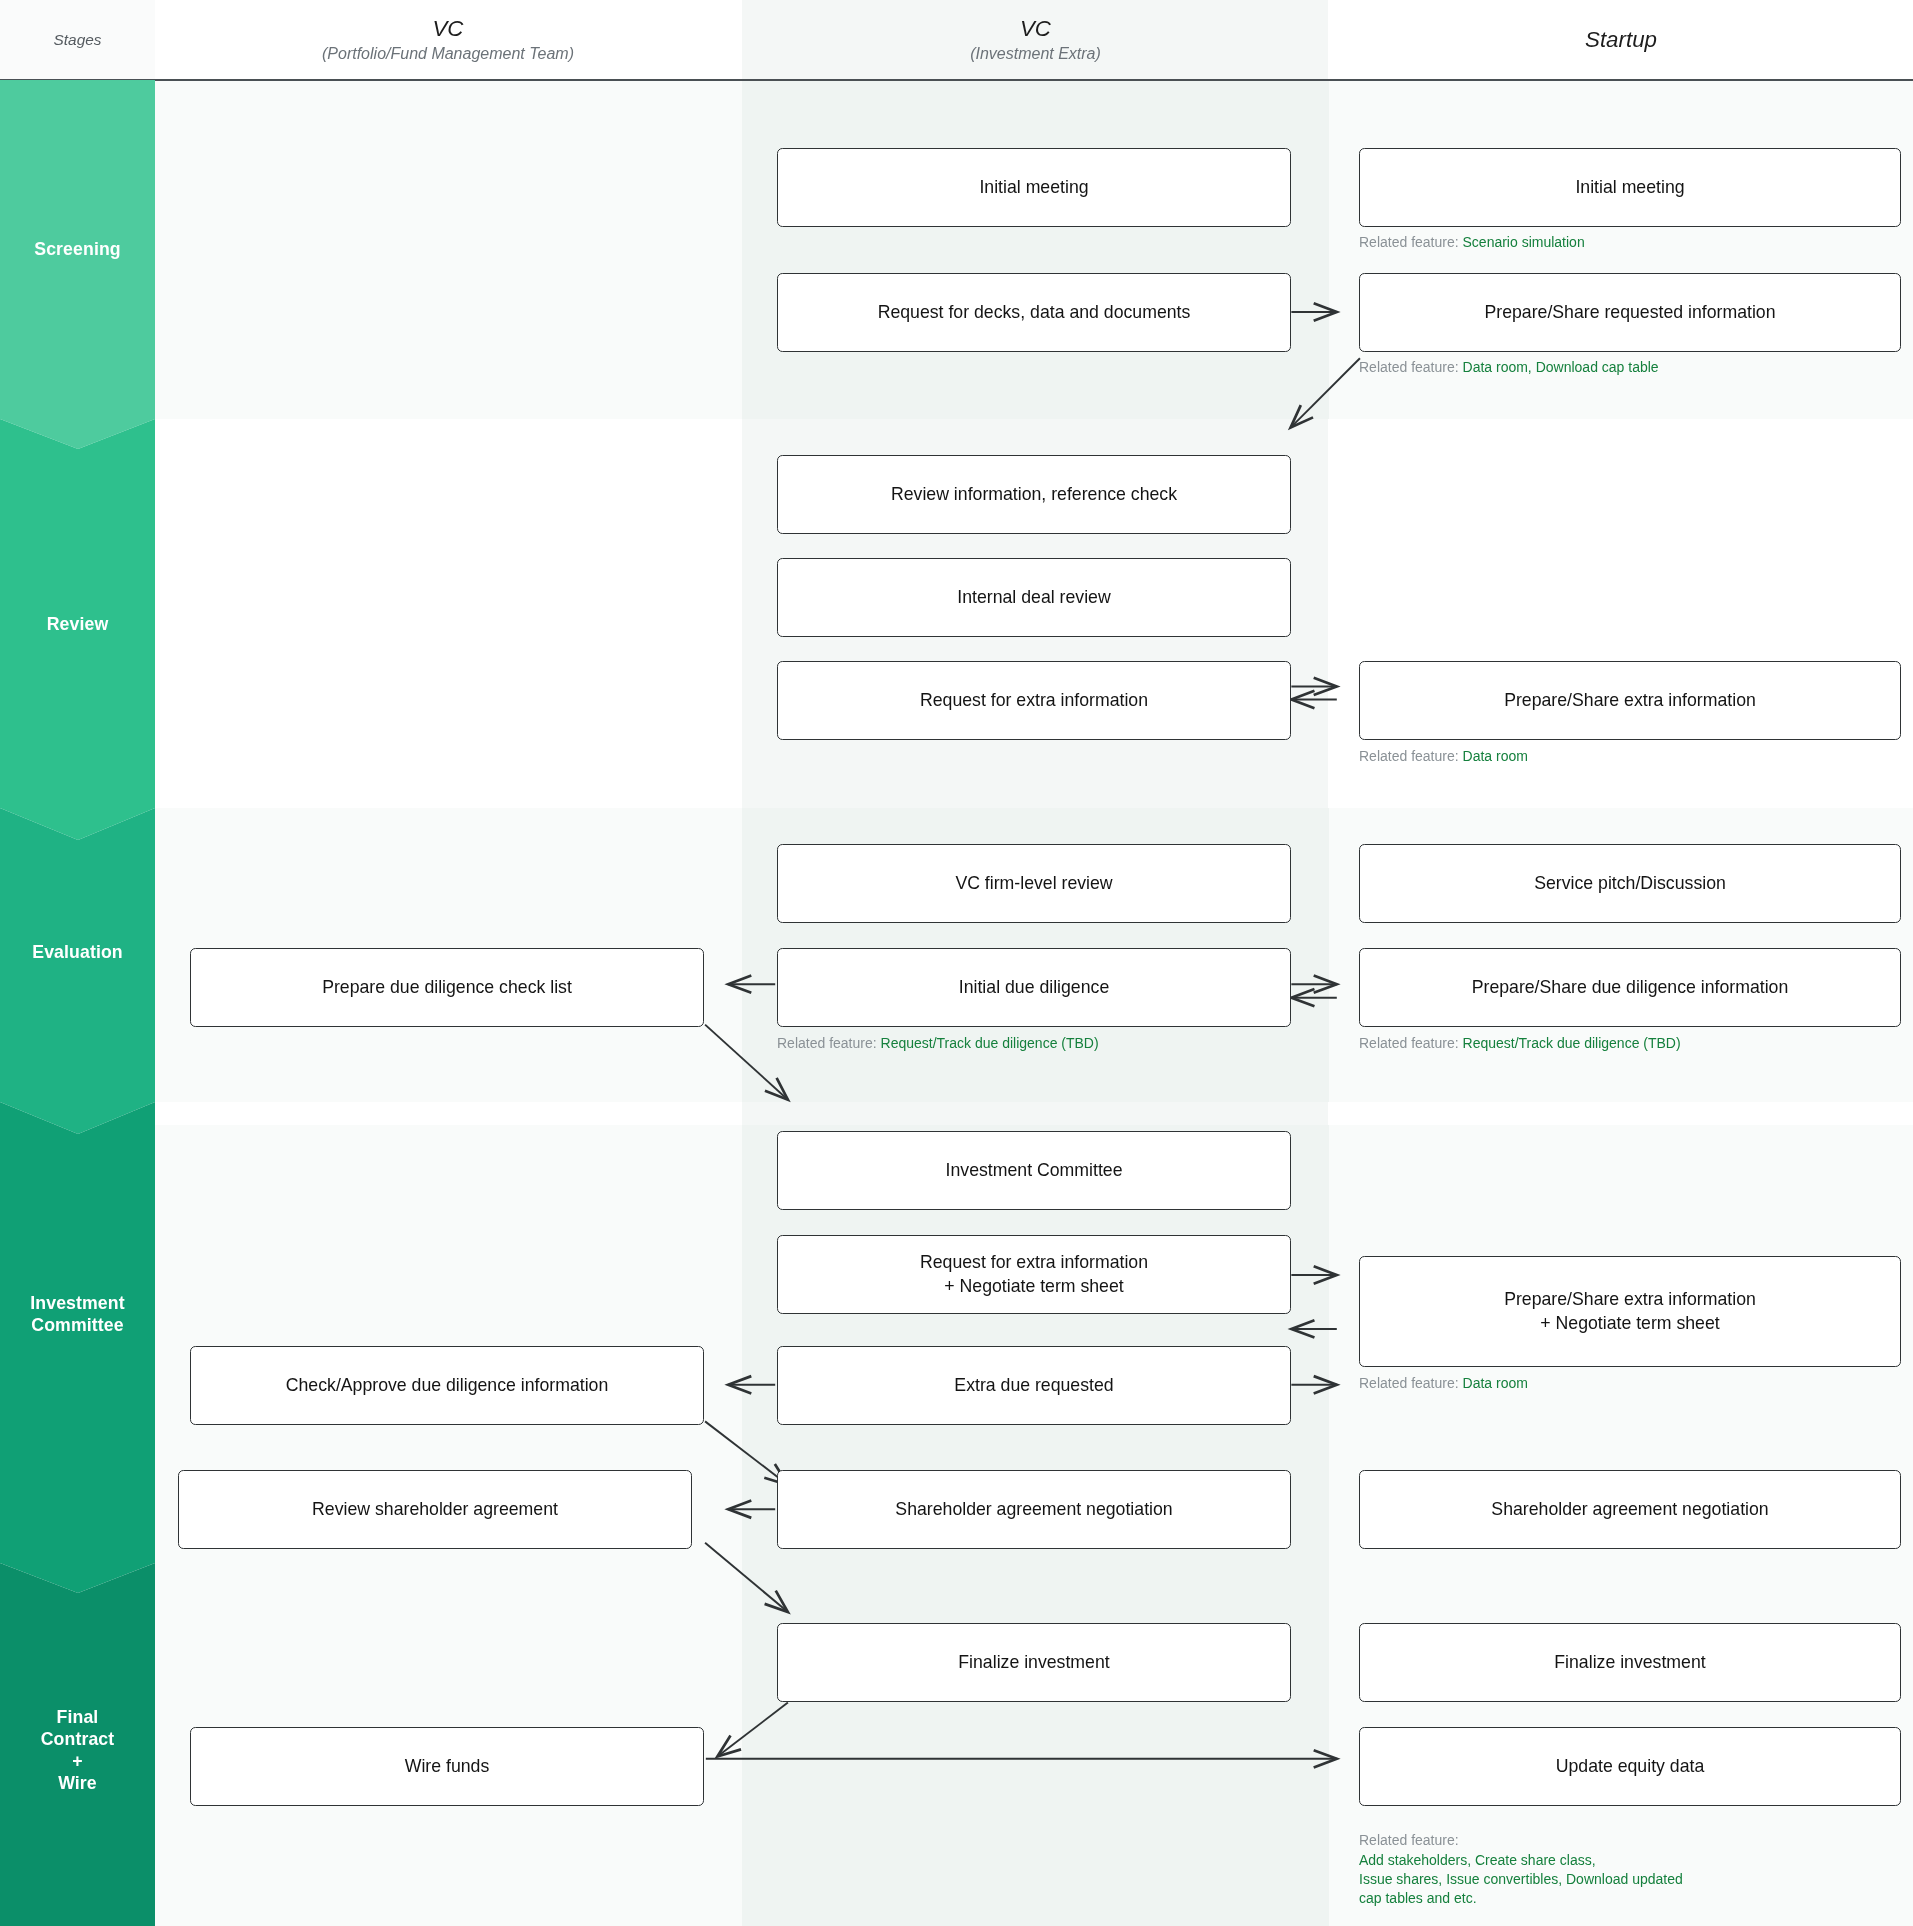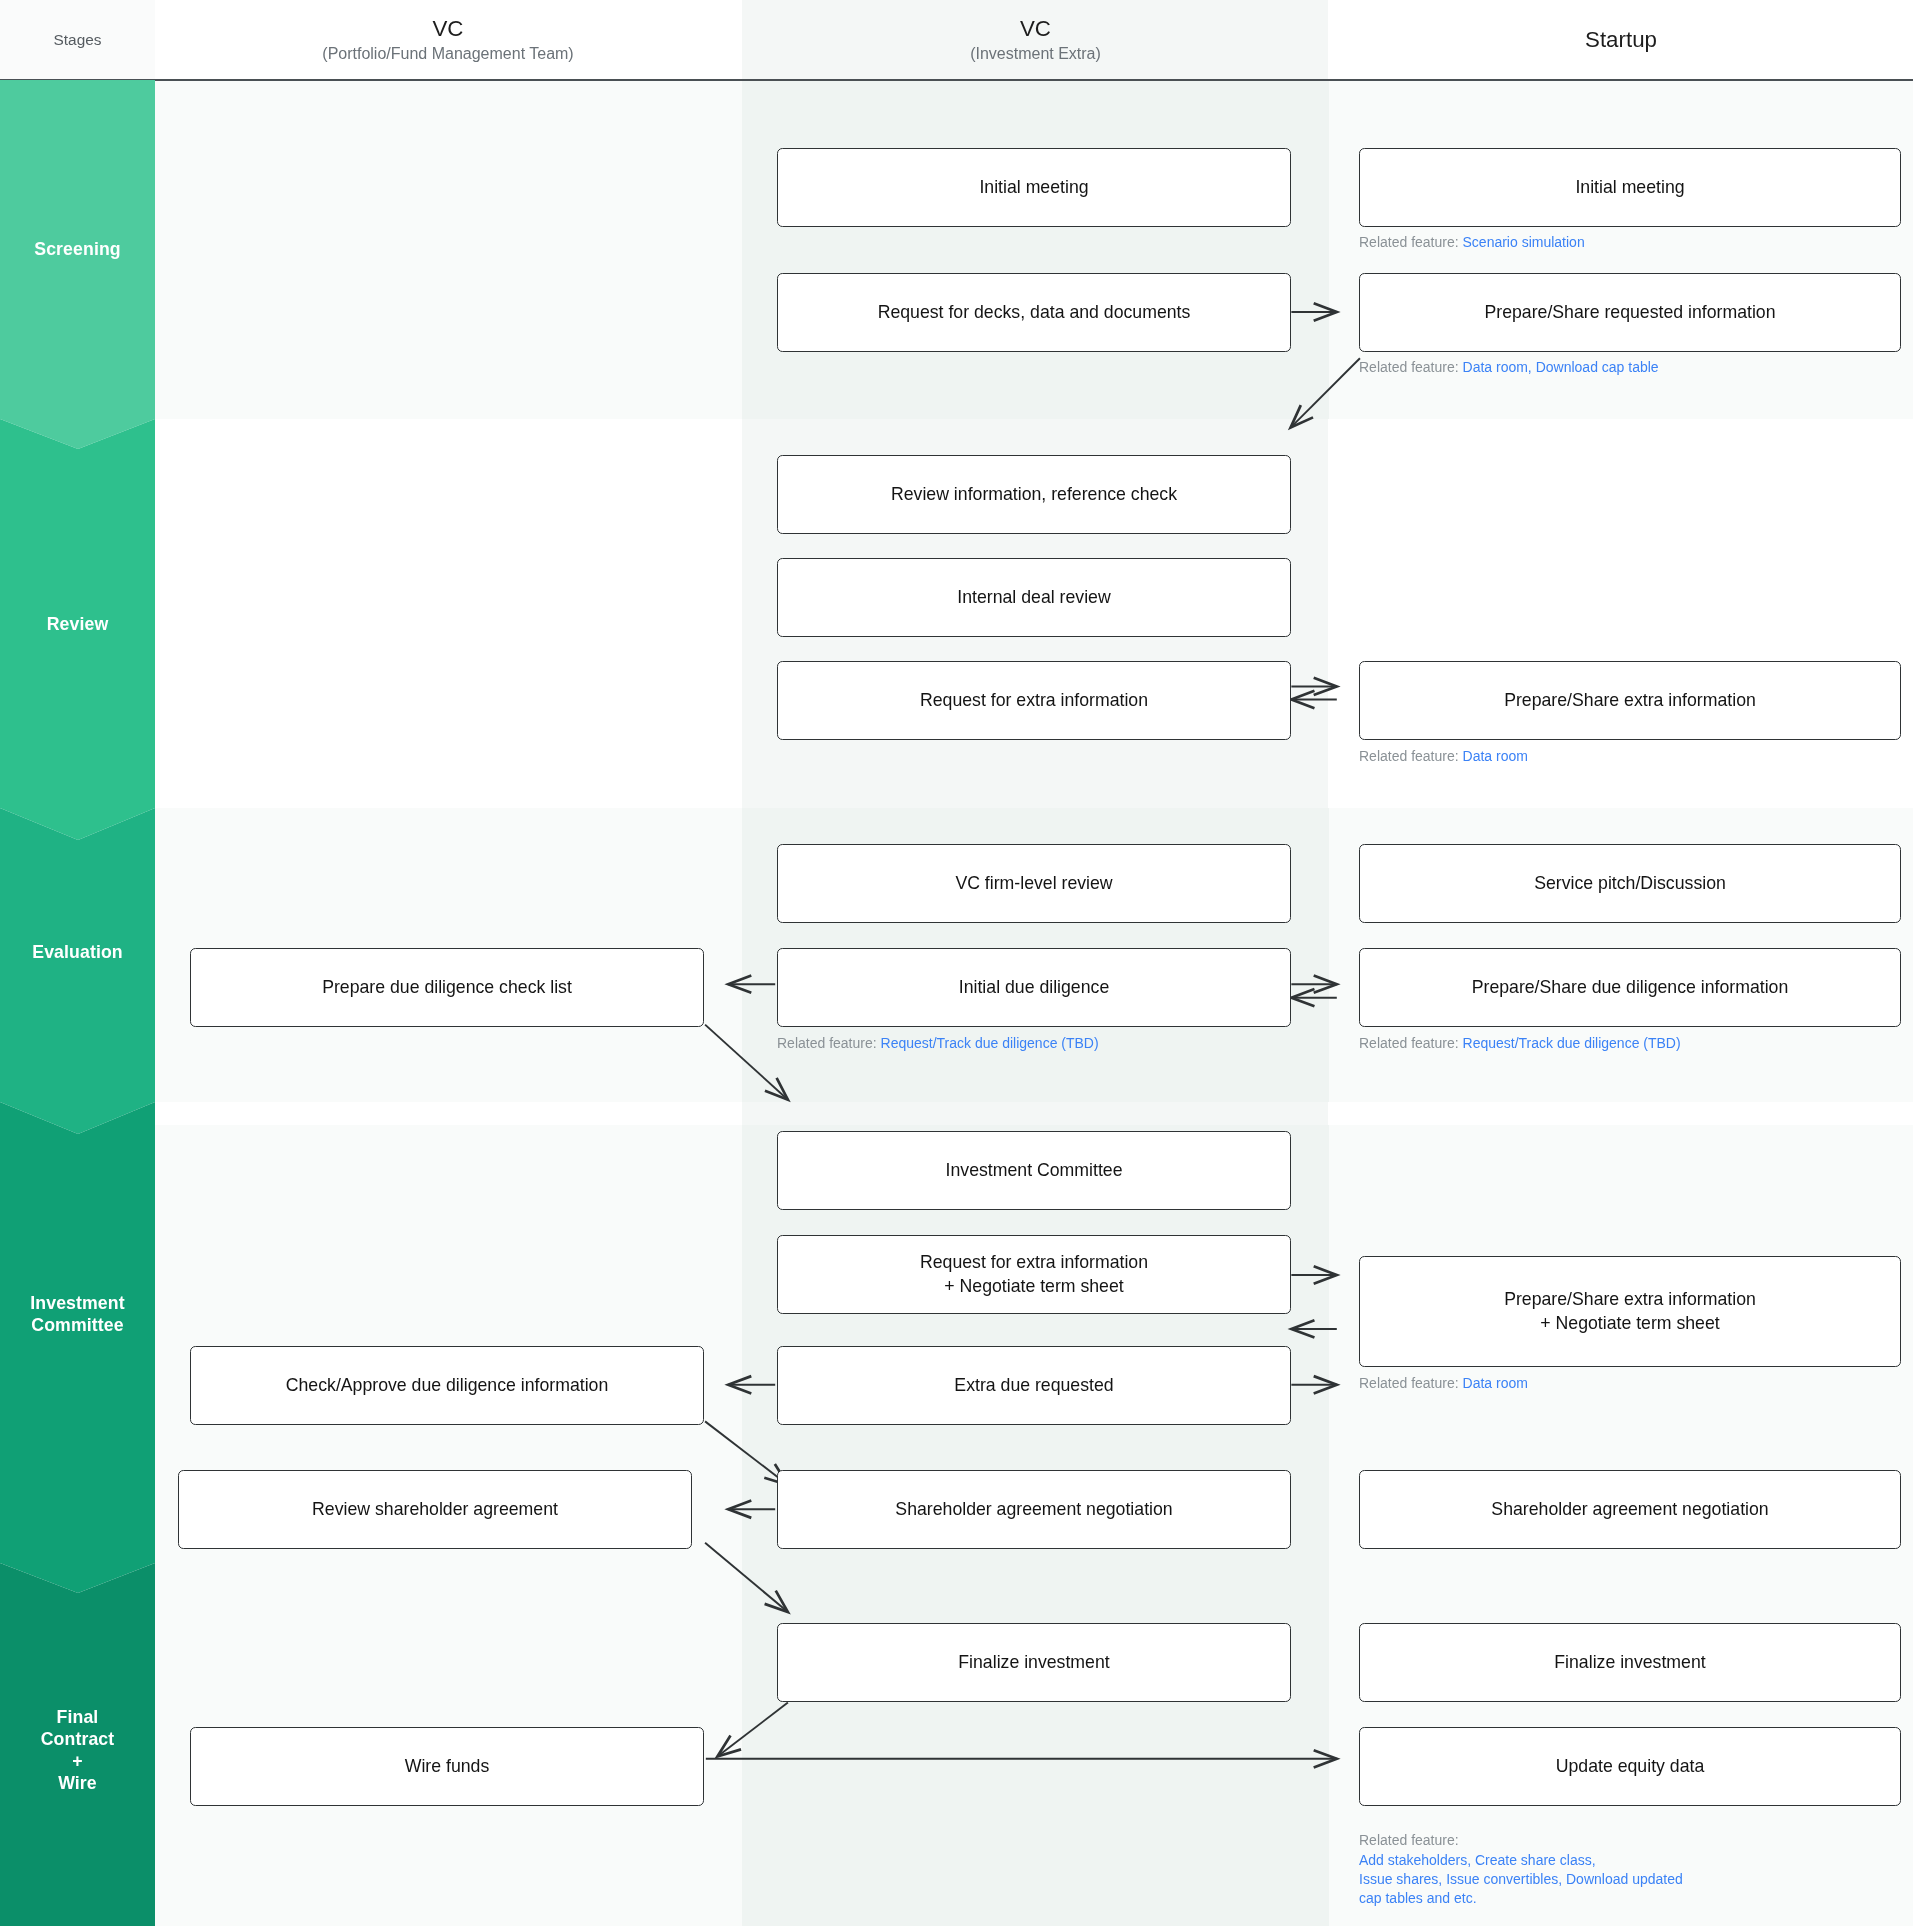--- a/index.html
+++ b/index.html
@@ -13,21 +13,21 @@
   .colband.c2{left:742px;width:587px;background:#f4f7f6;}
   .colband.c3{left:1328px;width:586px;background:#ffffff;}
 
   
   .rowband{position:absolute;left:155px;right:0;background:#f9fbfa;}
   .rowband.c2tint{left:742px;width:587px;background:#eff4f2;}
 
   
   #header{position:absolute;left:0;top:0;width:1914px;height:80px;}
   .hdr-cell{position:absolute;top:0;height:80px;display:flex;flex-direction:column;
-            align-items:center;justify-content:center;text-align:right;}
+            align-items:center;justify-content:center;text-align:right;font-style:italic;}
   .hdr-cell.c0{left:0;width:155px;background:#fafbfb;align-items:center;}
   .hdr-cell.c1{left:155px;width:586px;background:#ffffff;}
   .hdr-cell.c2{left:742px;width:587px;background:#f4f7f6;}
   .hdr-cell.c3{left:1328px;width:586px;background:#ffffff;}
   .hdr-title{font-size:22.3px;color:#1d1d1d;line-height:1.1;font-weight:400;}
   .hdr-sub{font-size:16px;color:#6b7278;margin-top:3.9px;line-height:1.1;}
   .hdr-stages{font-size:15.4px;color:#555b60;}
   #hdr-rule{position:absolute;left:0;top:79px;width:1914px;height:1.9px;background:#4a5054;}
 
   
@@ -37,21 +37,21 @@
               font-size:17.7px;font-weight:600;line-height:1.25;letter-spacing:0.1px;}
 
   
   .fbox{position:absolute;background:#ffffff;border:1.5px solid #2f3335;border-radius:5.4px;
         box-sizing:border-box;display:flex;align-items:center;justify-content:center;
         text-align:center;color:#141414;font-size:17.7px;line-height:1.35;padding:0 7.7px;}
   .fbox span{display:block;white-space:pre-line;}
 
   
   .relfeat{position:absolute;font-size:14px;line-height:1.38;color:#8a9196;}
-  .relfeat .lnk{color:#3b82f6;}
+  .relfeat .lnk{color:#15803d;}
 
   
   #arrows{position:absolute;left:0;top:0;width:1914px;height:1926px;pointer-events:none;}
 </style>
 </head>
 <body>
 
 <div id="stage">
 
   <div class="colband c0"></div>

